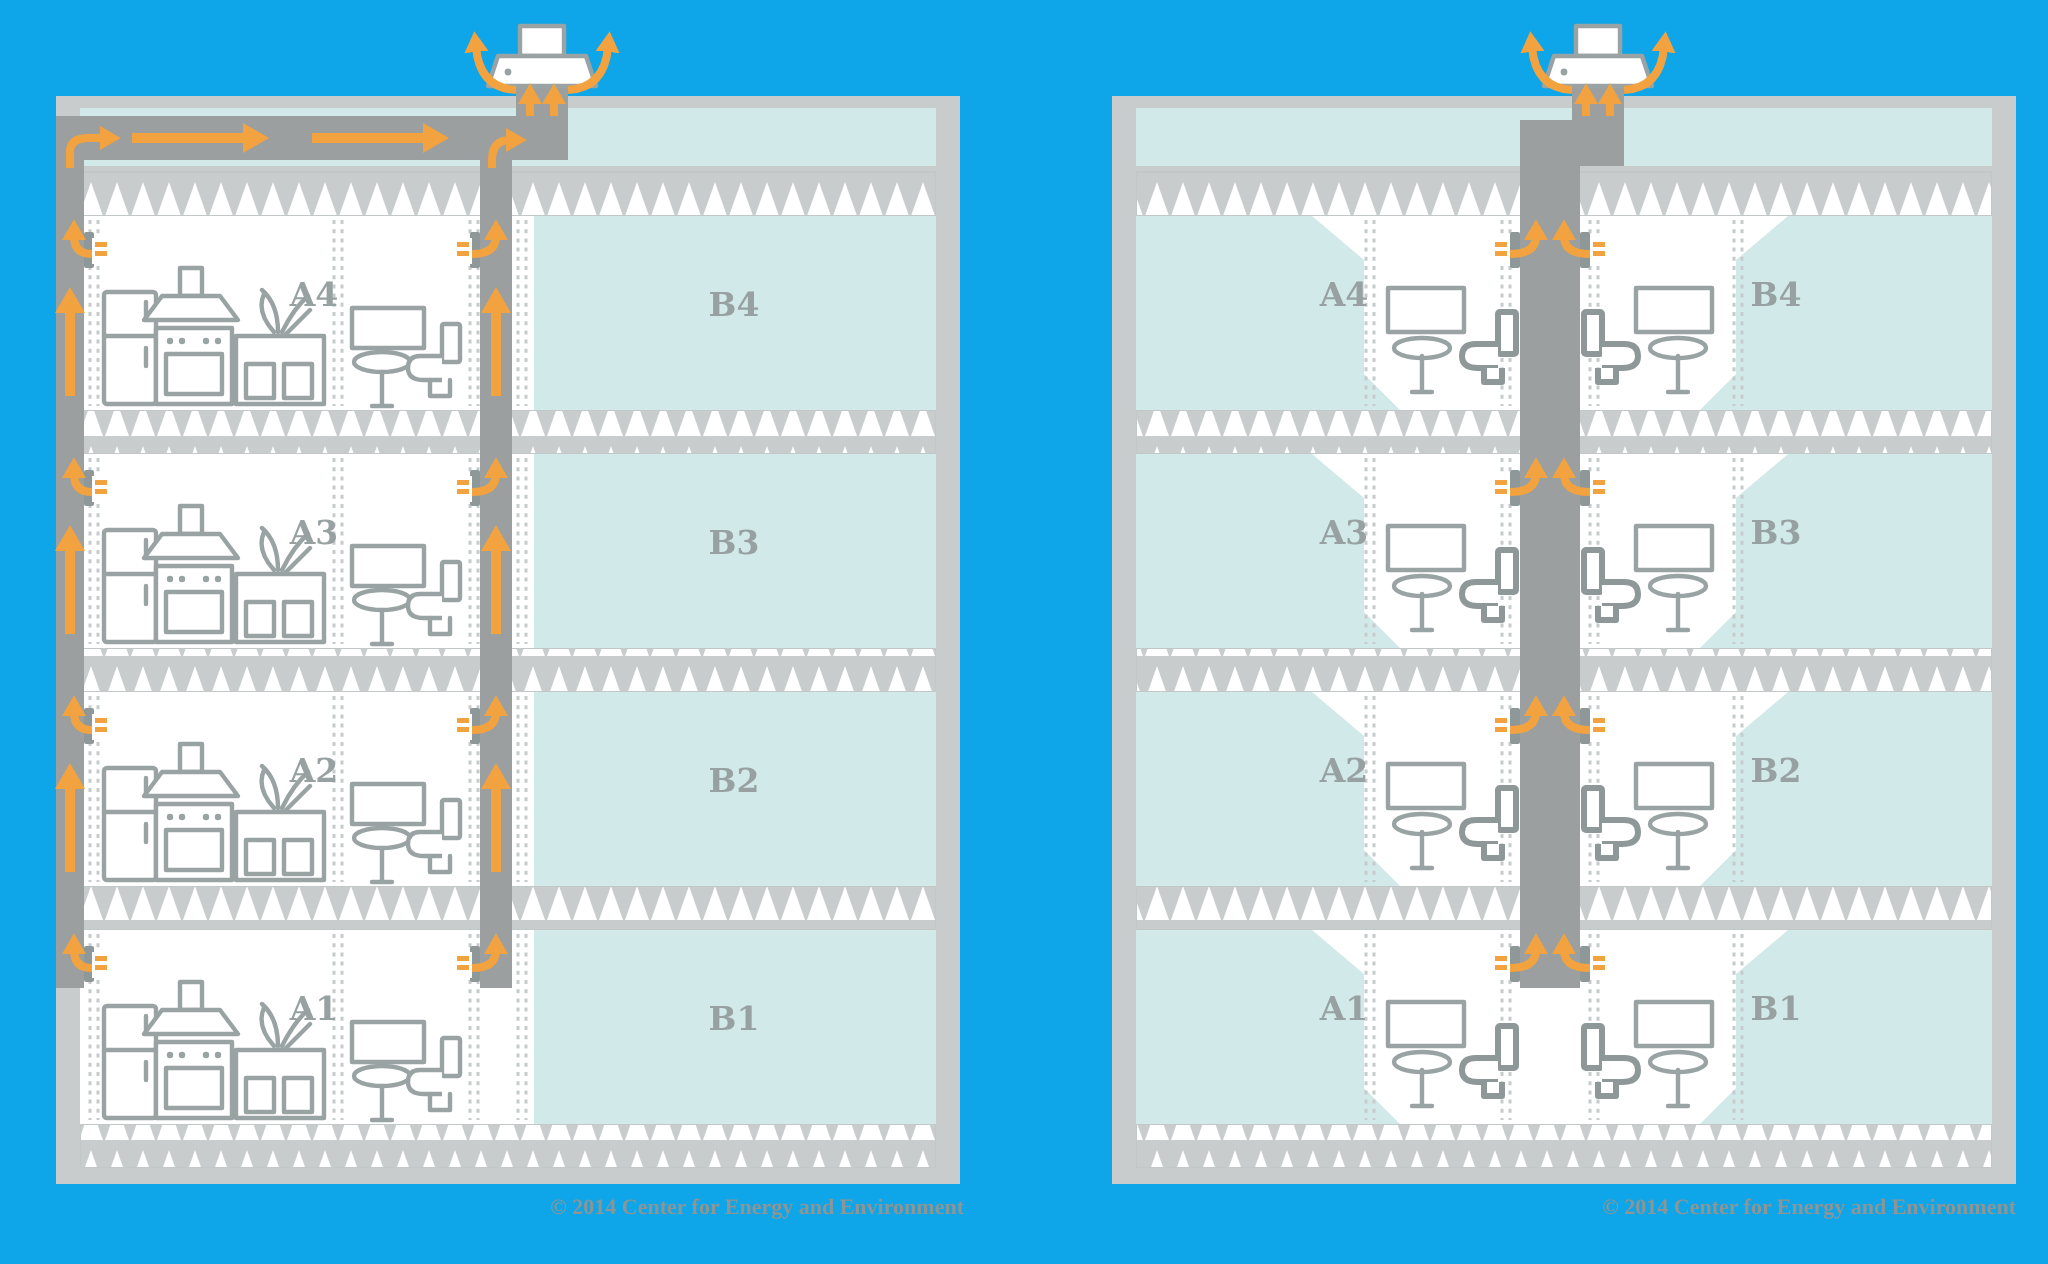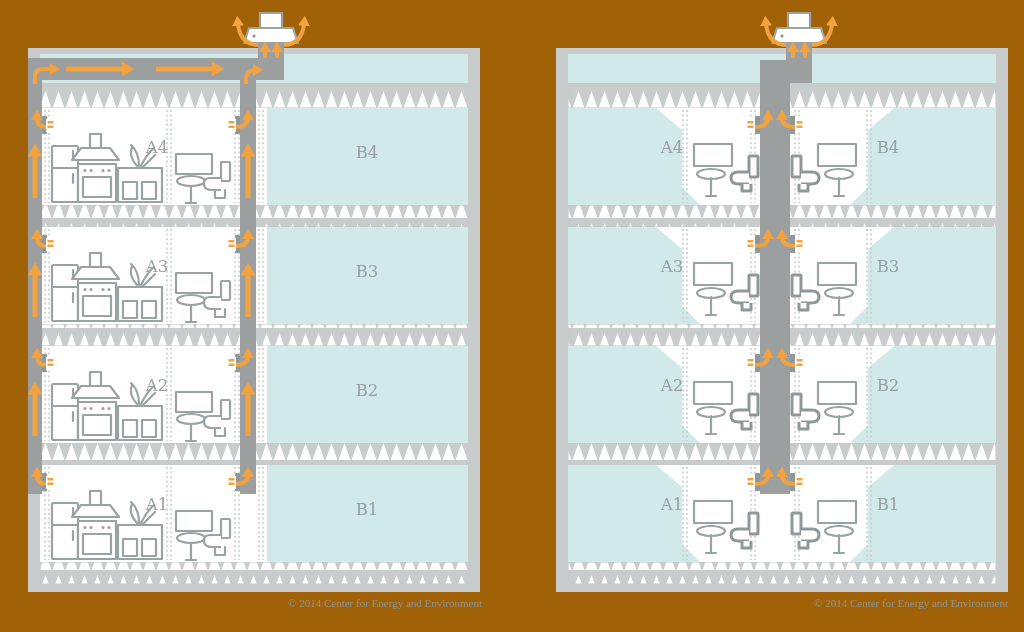--- a/index.html
+++ b/index.html
@@ -1,17 +1,17 @@
 <!DOCTYPE html>
 <html><head>
 <meta charset="utf-8">
 <style>
   html,body{margin:0;padding:0;background:#fff;}
-  #stage{position:relative;width:1024px;height:632px;background:#a16207;overflow:hidden;
-         font-family:"Liberation Sans",sans-serif;}
+  #stage{position:relative;width:1024px;height:632px;background:#0ea5e9;overflow:hidden;
+         font-family:"Liberation Sans",sans-serif;font-weight:bold;}
   svg{position:absolute;left:0;top:0;}
   .blue{fill:#d2e9e9;}
   .white{fill:#ffffff;}
   .duct{fill:#9b9fa0;}
   .frame{fill:#c8cccc;}
   .band{fill:url(#zig);stroke:#c2c8c8;stroke-width:1;}
   .dw{stroke:#c6cccc;stroke-width:1.5;stroke-dasharray:2 2.6;fill:none;}
   .fx{fill:#ffffff;stroke:#9aa3a3;stroke-width:2.2;stroke-linejoin:round;}
   .fxn{fill:none;stroke:#9aa3a3;stroke-width:2.2;stroke-linecap:round;stroke-linejoin:round;}
   .fxb{fill:#ffffff;stroke:#8f9898;stroke-width:3;stroke-linejoin:round;}

